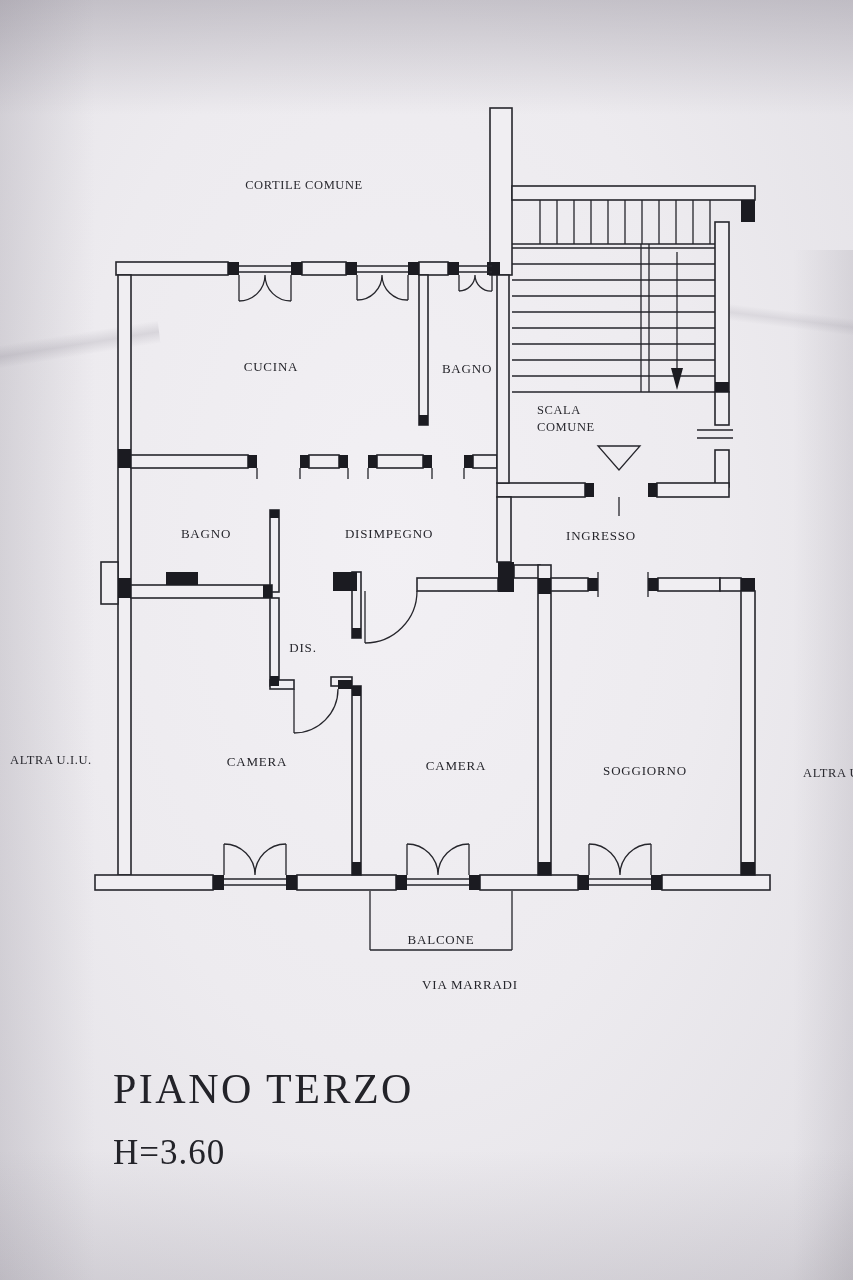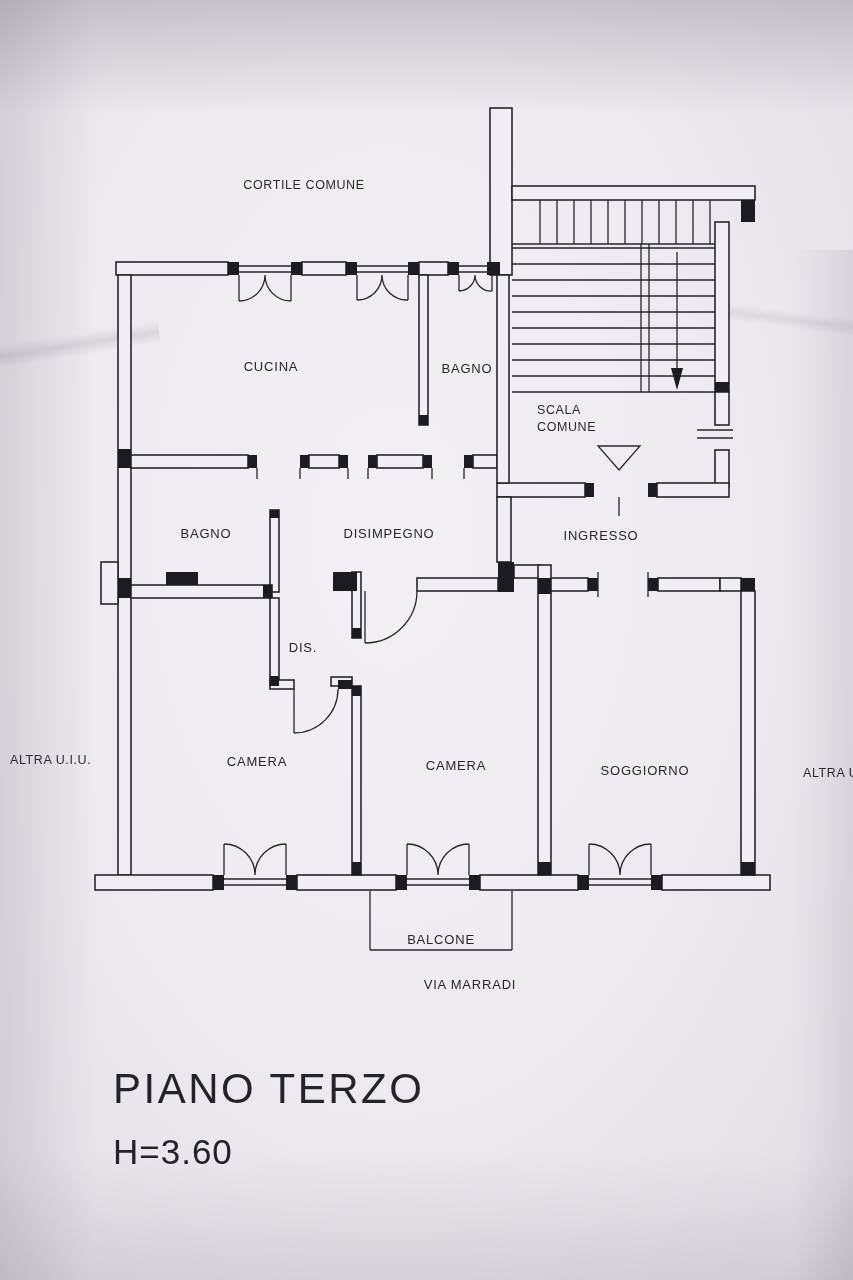--- a/index.html
+++ b/index.html
@@ -1,18 +1,18 @@
 <!DOCTYPE html>
 <html><head>
 <meta charset="utf-8">
 <style>
   html,body{margin:0;padding:0;background:#c9c6cd;}
   .stage{
     position:relative;width:853px;height:1280px;overflow:hidden;
-    font-family:Liberation Sans, sans-serif;background:#e9e7eb;
+    font-family:Liberation Serif, serif;background:#e9e7eb;
   }
   .paper{
     position:absolute;inset:0;
     background:radial-gradient(ellipse at 46% 42%, #f2f0f4 0%, #edebef 50%, #e3e1e6 92%, #dcdade 100%);
   }
   .shade-top{position:absolute;top:0;left:0;right:0;height:115px;
     background:linear-gradient(180deg, rgba(108,102,116,.30), rgba(108,102,116,0));}
   .shade-left{position:absolute;top:0;bottom:0;left:0;width:95px;
     background:linear-gradient(90deg, rgba(108,102,116,.18), rgba(108,102,116,0));}
   .shade-right{position:absolute;top:250px;bottom:0;right:0;width:60px;

